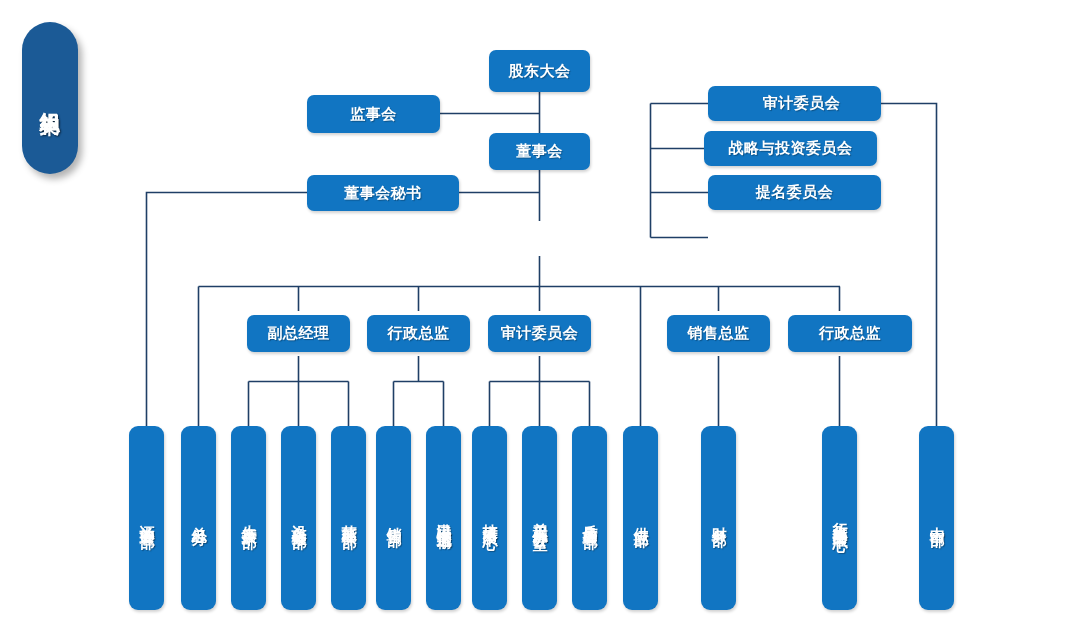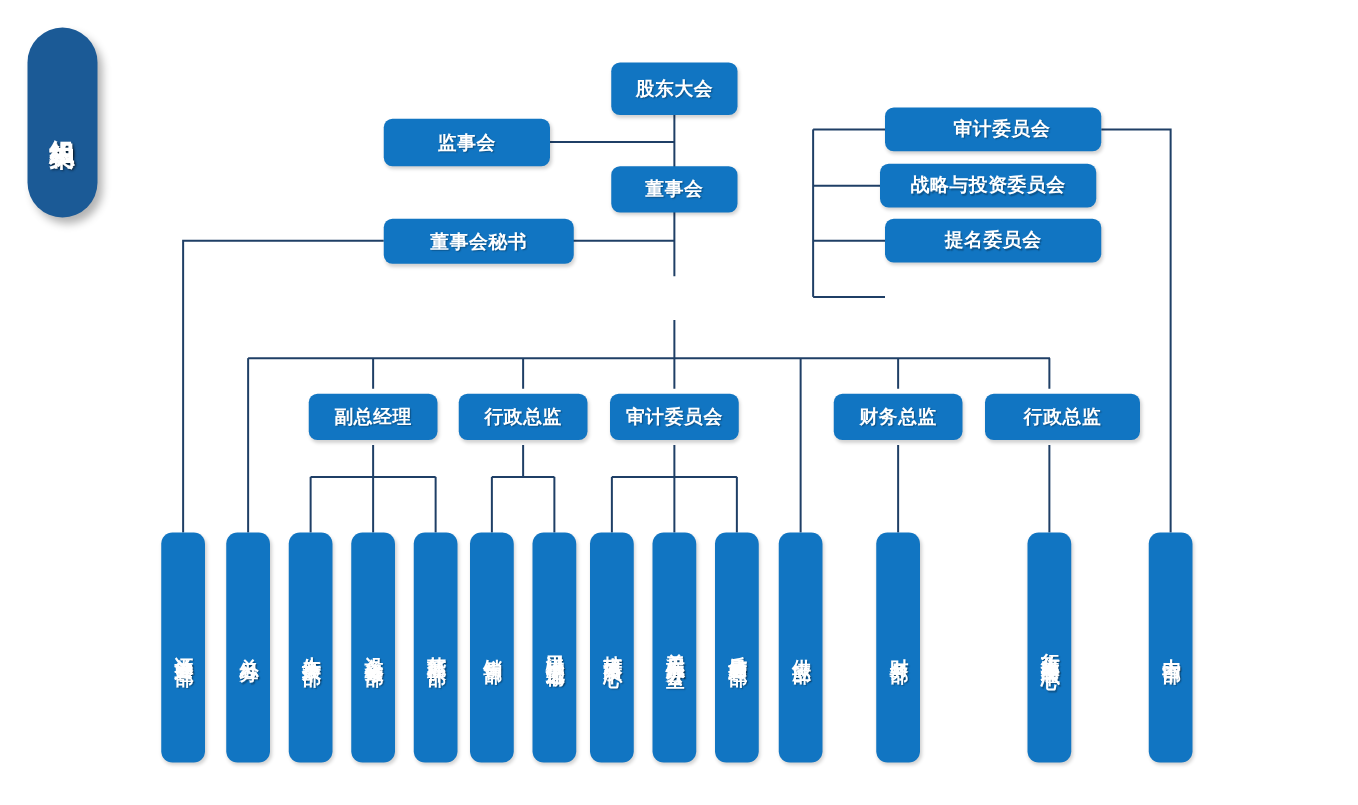--- a/index.html
+++ b/index.html
@@ -169,21 +169,21 @@
   <div class="node" style="left:307px; top:175px; width:152px; height:36px;">董事会秘书</div>
 
 
   <div class="node" style="left:708px; top:86px; width:173px; height:35px;padding-left:20px;">审计委员会</div>
   <div class="node" style="left:704px; top:131px; width:173px; height:35px;">战略与投资委员会</div>
   <div class="node" style="left:708px; top:175px; width:173px; height:35px;">提名委员会</div>
 
   <div class="node" style="left:247px; top:315px; width:103px; height:37px;">副总经理</div>
   <div class="node" style="left:367px; top:315px; width:103px; height:37px;">行政总监</div>
   <div class="node" style="left:488px; top:315px; width:103px; height:37px;">审计委员会</div>
-  <div class="node" style="left:667px; top:315px; width:103px; height:37px;">财务总监</div>
+  <div class="node" style="left:667px; top:315px; width:103px; height:37px;">销售总监</div>
   <div class="node" style="left:788px; top:315px; width:124px; height:37px;">行政总监</div>
 
   <div class="vnode" style="left:129px; top:426px; width:35px; height:184px;">
     <span class="v-text">证券管理部</span>
   </div>
 
   <div class="vnode" style="left:181px; top:426px; width:35px; height:184px;">
     <span class="v-text">总经办</span>
   </div>
 

